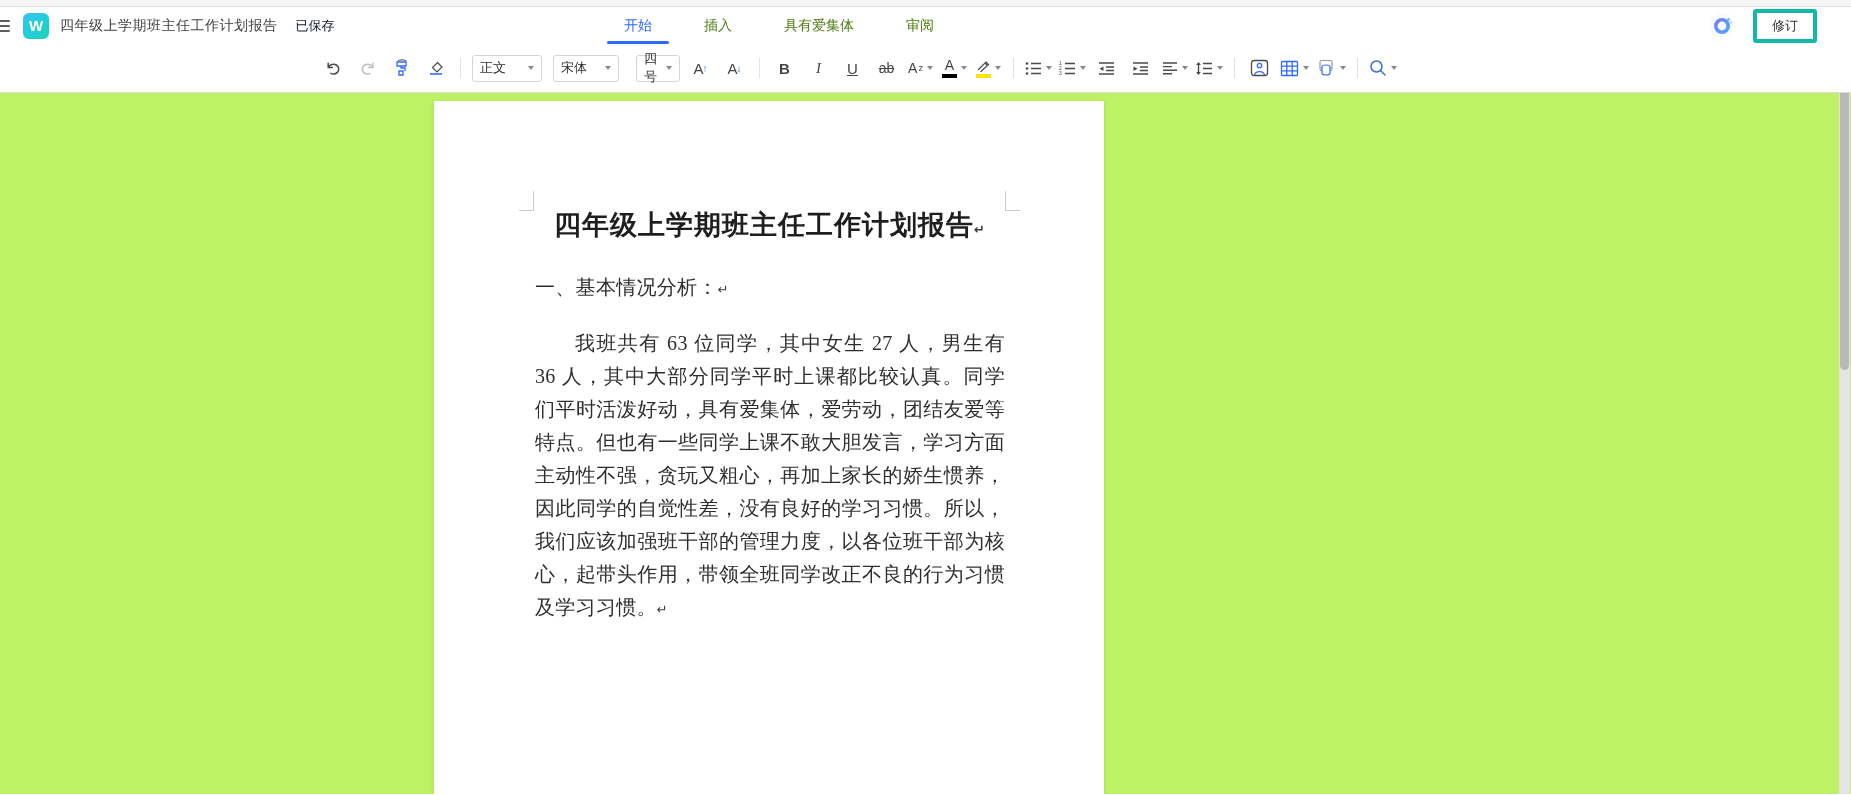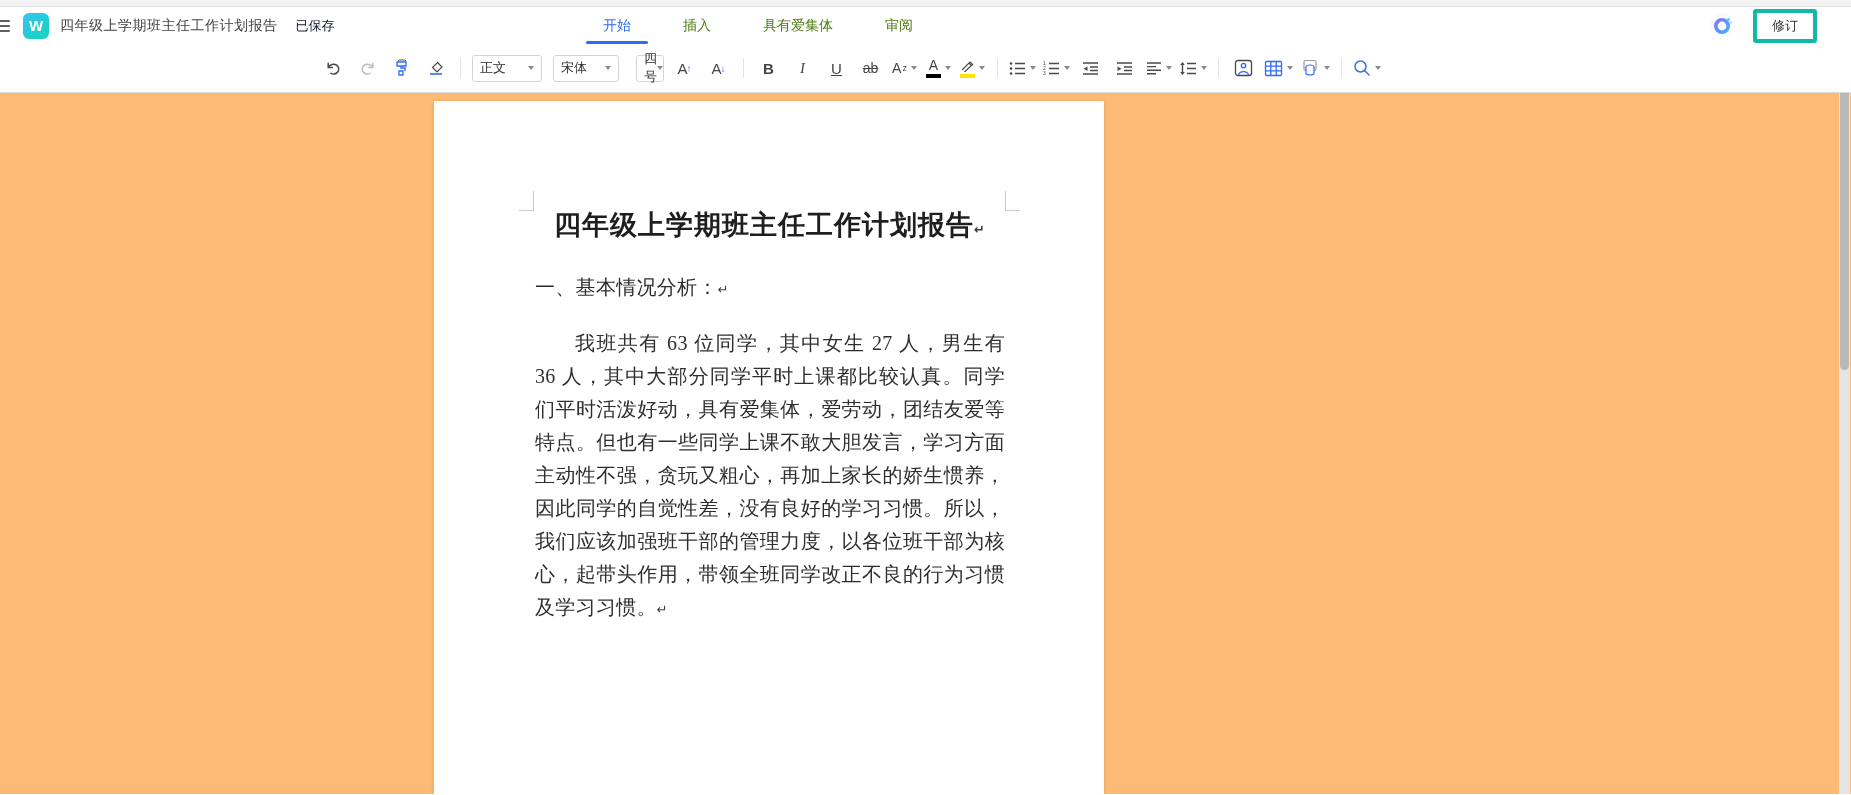--- a/index.html
+++ b/index.html
@@ -12,21 +12,21 @@
   
   .header { height:37px; background:#fff; display:flex; align-items:center; position:relative; }
   .hamburger { width:16px; height:12px; margin-left:-6px; display:flex; flex-direction:column; justify-content:space-between; cursor:pointer; }
   .hamburger i { display:block; height:2px; background:#5f5f5f; border-radius:1px; }
   .logo { width:26px; height:26px; margin-left:13px; border-radius:6px;
           background:linear-gradient(140deg,#38c4f2 0%,#1ecfd2 60%,#19d3b9 100%);
           color:#fff; font-weight:bold; font-size:15px; display:flex; align-items:center; justify-content:center; }
   .doc-title { margin-left:11px; font-size:14px; color:#3f3f3f; letter-spacing:.5px; }
   .save-status { margin-left:18px; font-size:13px; color:#0f172a; }
 
-  .tabs { position:absolute; left:601px; top:0; height:100%; display:flex; gap:48px; }
+  .tabs { position:absolute; left:622px; top:0; height:100%; display:flex; gap:48px; }
   .tab { height:100%; display:flex; align-items:center; font-size:14px; color:#4d7c0f;
          position:relative; cursor:pointer; padding:0 2px; }
   .tab.active { color:#2f6aff; }
   .tab.active::after { content:""; position:absolute; left:-15px; right:-15px; bottom:0;
                        height:3px; background:#2f6aff; border-radius:2px; }
 
   .header-right { position:absolute; right:34px; top:0; height:100%; display:flex; align-items:center; gap:17px; }
   .revise-btn { border:4px solid #14b8a6; background:#fff; border-radius:3px; padding:4px 15px;
                 font-size:13px; color:#333; cursor:pointer; }
 
@@ -34,39 +34,39 @@
   .toolbar { height:49px; background:#fff; border-bottom:1px solid #dcdcdc;
              display:flex; align-items:center; padding-left:320px; gap:7px; }
   .tbtn { height:30px; min-width:27px; display:flex; align-items:center; justify-content:center;
           border-radius:3px; color:#454545; cursor:pointer; position:relative; }
   .tdivider { width:1px; height:20px; background:#e3e3e3; margin:0 4px; }
   .select { height:27px; border:1px solid #d4d4d4; border-radius:3px; background:#fff;
             display:flex; align-items:center; justify-content:space-between;
             padding:0 7px; font-size:13px; color:#2f2f2f; cursor:pointer; }
   .sel-style { width:70px; }
   .sel-font  { width:66px; margin-left:4px; }
-  .sel-size  { width:28px; margin-left:10px; }
+  .sel-size  { width:44px; margin-left:10px; }
   .caret { width:0; height:0; border-left:3.5px solid transparent; border-right:3.5px solid transparent;
            border-top:4px solid #8a8a8a; display:inline-block; }
   .tbtn .caret { margin-left:4px; }
   .glyph { font-size:15px; line-height:1; }
   .b-glyph { font-weight:bold; }
   .i-glyph { font-style:italic; font-family:"Liberation Serif",serif; }
   .u-glyph { text-decoration:underline; }
   .s-glyph { text-decoration:line-through; font-size:14px; }
   .fx-a { font-size:14px; }
   .fx-z { font-size:9px; vertical-align:super; margin-left:1px; }
   .grow-a,.shrink-a { font-size:15px; }
   .grow-arrow,.shrink-arrow { font-size:10px; color:#2f6aff; vertical-align:super; margin-left:-1px; font-weight:bold; }
   .stack { display:flex; flex-direction:column; align-items:center; gap:2px; }
   .colorbar { width:15px; height:4px; }
   .disabled { opacity:.35; }
 
   
-  .doc-area { position:relative; height:701px; background:#fdba74; overflow:hidden; }
+  .doc-area { position:relative; height:701px; background:#bef264; overflow:hidden; }
   .page { position:absolute; left:434px; top:8px; width:670px; height:780px; background:#fff;
           box-shadow:0 1px 4px rgba(0,0,0,.13); }
   .page-inner { padding:104px 99px 0 101px; }
   .mark { position:absolute; width:15px; height:20px; }
   .mark-tl { left:85px; top:90px; border-right:1px solid #cccccc; border-bottom:1px solid #cccccc; }
   .mark-tr { right:84px; top:90px; border-left:1px solid #cccccc; border-bottom:1px solid #cccccc; }
 
   .doc-h1 { font-family:"Liberation Serif","DejaVu Serif",serif; font-size:27px; font-weight:bold;
             color:#1e1e1e; text-align:center; letter-spacing:1px; line-height:1.55;
             margin-bottom:24px; cursor:text; }

